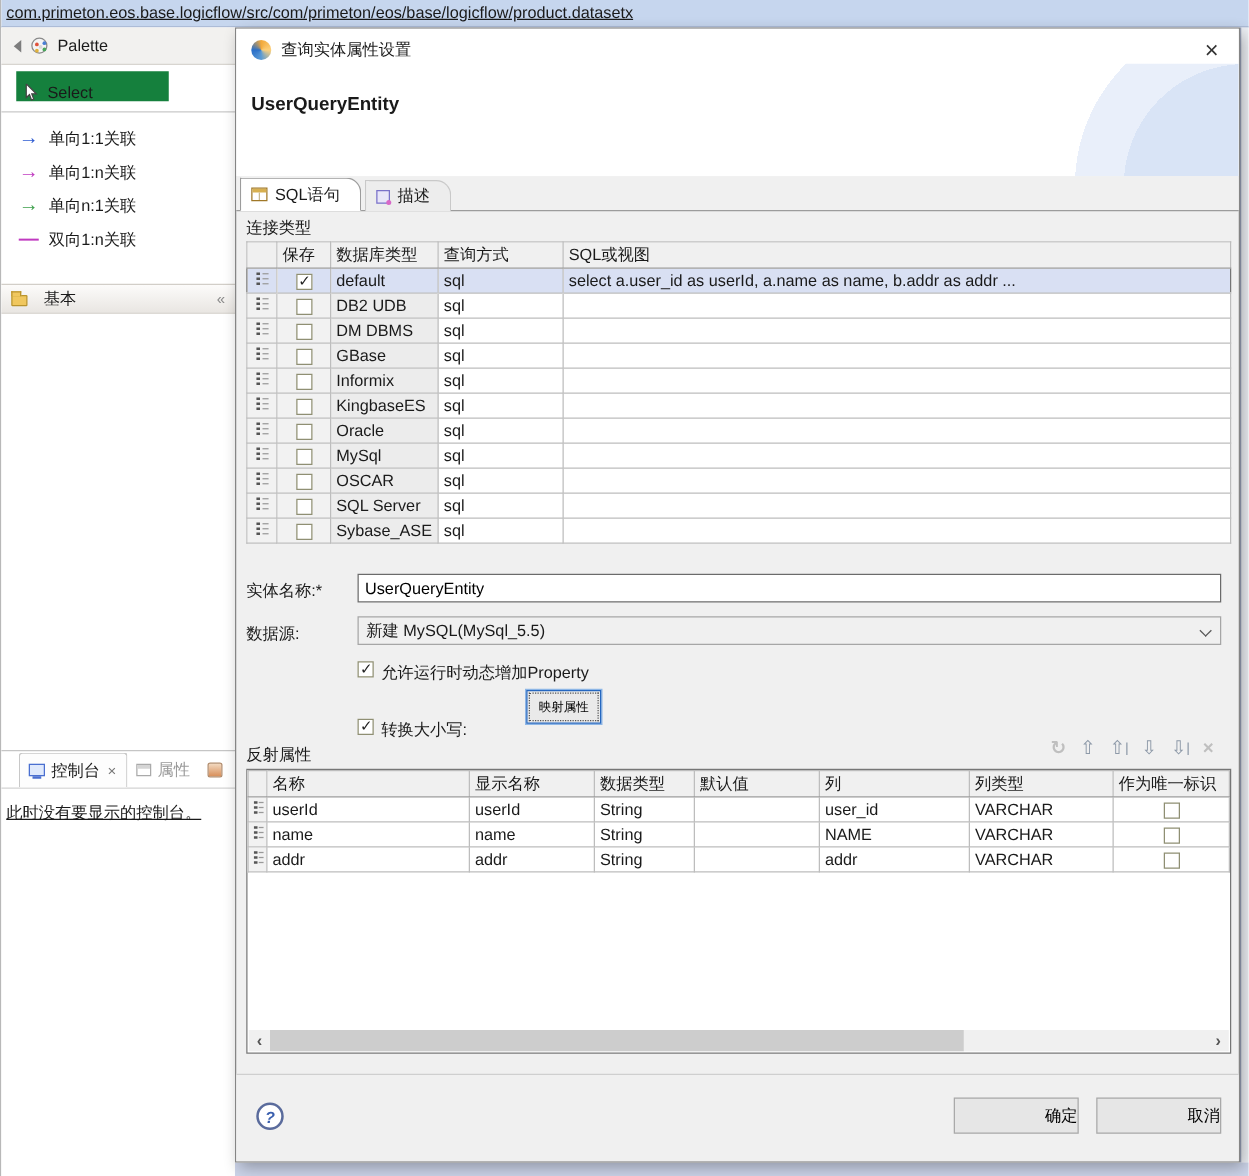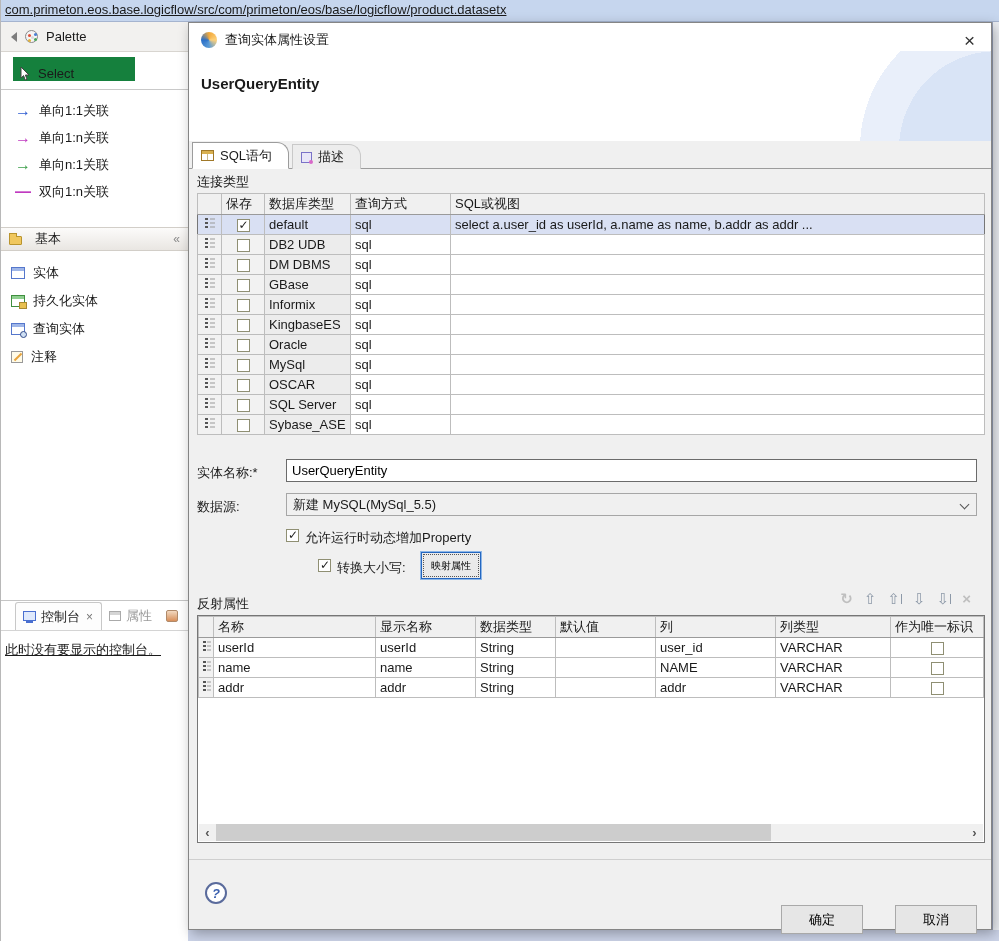--- a/index.html
+++ b/index.html
@@ -95,39 +95,39 @@
   tr.selected td:last-child { border-right:1px dotted #444; }
 
   .cbx { display:inline-block; position:relative; width:13px; height:13px; background:#fff; border:1px solid #8f8f73; vertical-align:middle; }
   .cbx.checked::after { content:"✓"; position:absolute; left:1px; top:-2px; font-size:12px; font-weight:bold; color:#222; }
 
   .entity-input { position:absolute; left:97px; top:436px; width:691px; height:23px; border:1px solid #6b6b6b; font:13px "Liberation Sans","DejaVu Sans",sans-serif; padding:0 5px; background:#fff; }
   .ds-select { position:absolute; left:97px; top:470px; width:691px; height:23px; background:#f0f0f0; border:1px solid #a6a6a6; display:flex; align-items:center; padding:0 22px 0 6px; }
   .chev-down { position:absolute; right:8px; top:7px; width:7px; height:7px; border-left:1.6px solid #555; border-bottom:1.6px solid #555; transform:rotate(-45deg); }
 
   .cbrow { position:absolute; left:97px; display:flex; align-items:flex-start; gap:6px; }
-  .cb-dyn { top:506px; } .cb-case { top:536px;margin-left:32px; }
+  .cb-dyn { top:506px; } .cb-case { top:552px; }
   .map-btn { position:absolute; left:232px; top:529px; height:27px; padding:0 9px; background:#eaeaea; border:1px solid #2567c0; box-shadow:0 0 0 1px #8db6e6; outline:1px dotted #555; outline-offset:-3px; font-size:10px; }
 
   .reflect-toolbar { position:absolute; right:20px; top:568px; display:flex; align-items:center; gap:11px; }
   .tb-icon { font-size:15px; line-height:1; color:#8d99a8; display:inline-flex; align-items:center; }
   .tb-icon.dim { color:#bfbfbf; font-weight:bold; }
   .tb-icon.barred::after { content:""; display:inline-block; width:1px; height:10px; background:currentColor; margin-left:1px; }
 
   .reflect-wrap { position:absolute; left:8px; top:592px; width:788px; height:228px; background:#fff; border:1px solid #767676; }
   .reflect-table { width:100%; border:none; }
   td.cell-unique { text-align:center; }
   .hscroll { position:absolute; left:1px; right:1px; bottom:1px; height:17px; background:#f0f0f0; display:flex; }
   .sb-btn { width:17px; display:flex; align-items:center; justify-content:center; color:#555; font-size:13px; font-weight:bold; }
   .sb-track { flex:1; position:relative; }
   .sb-thumb { position:absolute; left:0; top:0; bottom:0; width:74%; background:#cdcdcd; }
 
   .dlg-footer { position:absolute; left:0; right:0; top:836px; bottom:0; background:#f0f0f0; border-top:1px solid #cfcfcf; }
   .help-btn { position:absolute; left:16px; top:22px; width:22px; height:22px; border:2px solid #5a6b9c; border-radius:50%; display:flex; align-items:center; justify-content:center; color:#3a5fae; font-weight:bold; font-style:italic; font-size:13px; background:#fff; }
-  .btn { position:absolute; top:18px; width:82px; height:29px; background:#e6e6e6; border:1px solid #a9a9a9; font:13px "Liberation Sans","DejaVu Sans",sans-serif; text-align:center; line-height:27px;margin-top:27px; }
+  .btn { position:absolute; top:18px; width:100px; height:29px; background:#e6e6e6; border:1px solid #a9a9a9; font:13px "Liberation Sans","DejaVu Sans",sans-serif; text-align:right; line-height:27px; }
   .btn-ok { right:128px; } .btn-cancel { right:14px; }
 </style>
 </head>
 <body>
 
 <div class="screen">
 
   <div class="pathbar">
     <span>com.primeton.eos.base.logicflow/src/com/primeton/eos/base/logicflow/product.datasetx</span>
   </div>
@@ -165,42 +165,20 @@
         <li>
           <span class="rel-glyph" style="color: rgb(192, 58, 192);">—</span>
           <span>双向1:n关联</span>
         </li>
       </ul>
     <div class="group-header">
       <span class="folder-icon"></span>
       <span class="glabel">基本</span>
       <span class="collapse-glyph">«</span>
     </div>
-    <ul class="item-list">
-
-        <li>
-          <span class="pal-item-icon entity-icon"></span>
-          <span>实体</span>
-        </li>
-
-        <li>
-          <span class="pal-item-icon persistent-entity-icon"></span>
-          <span>持久化实体</span>
-        </li>
-
-        <li>
-          <span class="pal-item-icon query-entity-icon"></span>
-          <span>查询实体</span>
-        </li>
-
-        <li>
-          <span class="pal-item-icon note-icon"></span>
-          <span>注释</span>
-        </li>
-      </ul>
   </aside>
 
   <section class="console">
     <div class="console-tabs">
       <div class="ctab active">
         <span class="monitor-icon"></span>
         <span>控制台</span>
         <span class="tab-close">×</span>
       </div>
       <div class="ctab inactive">

